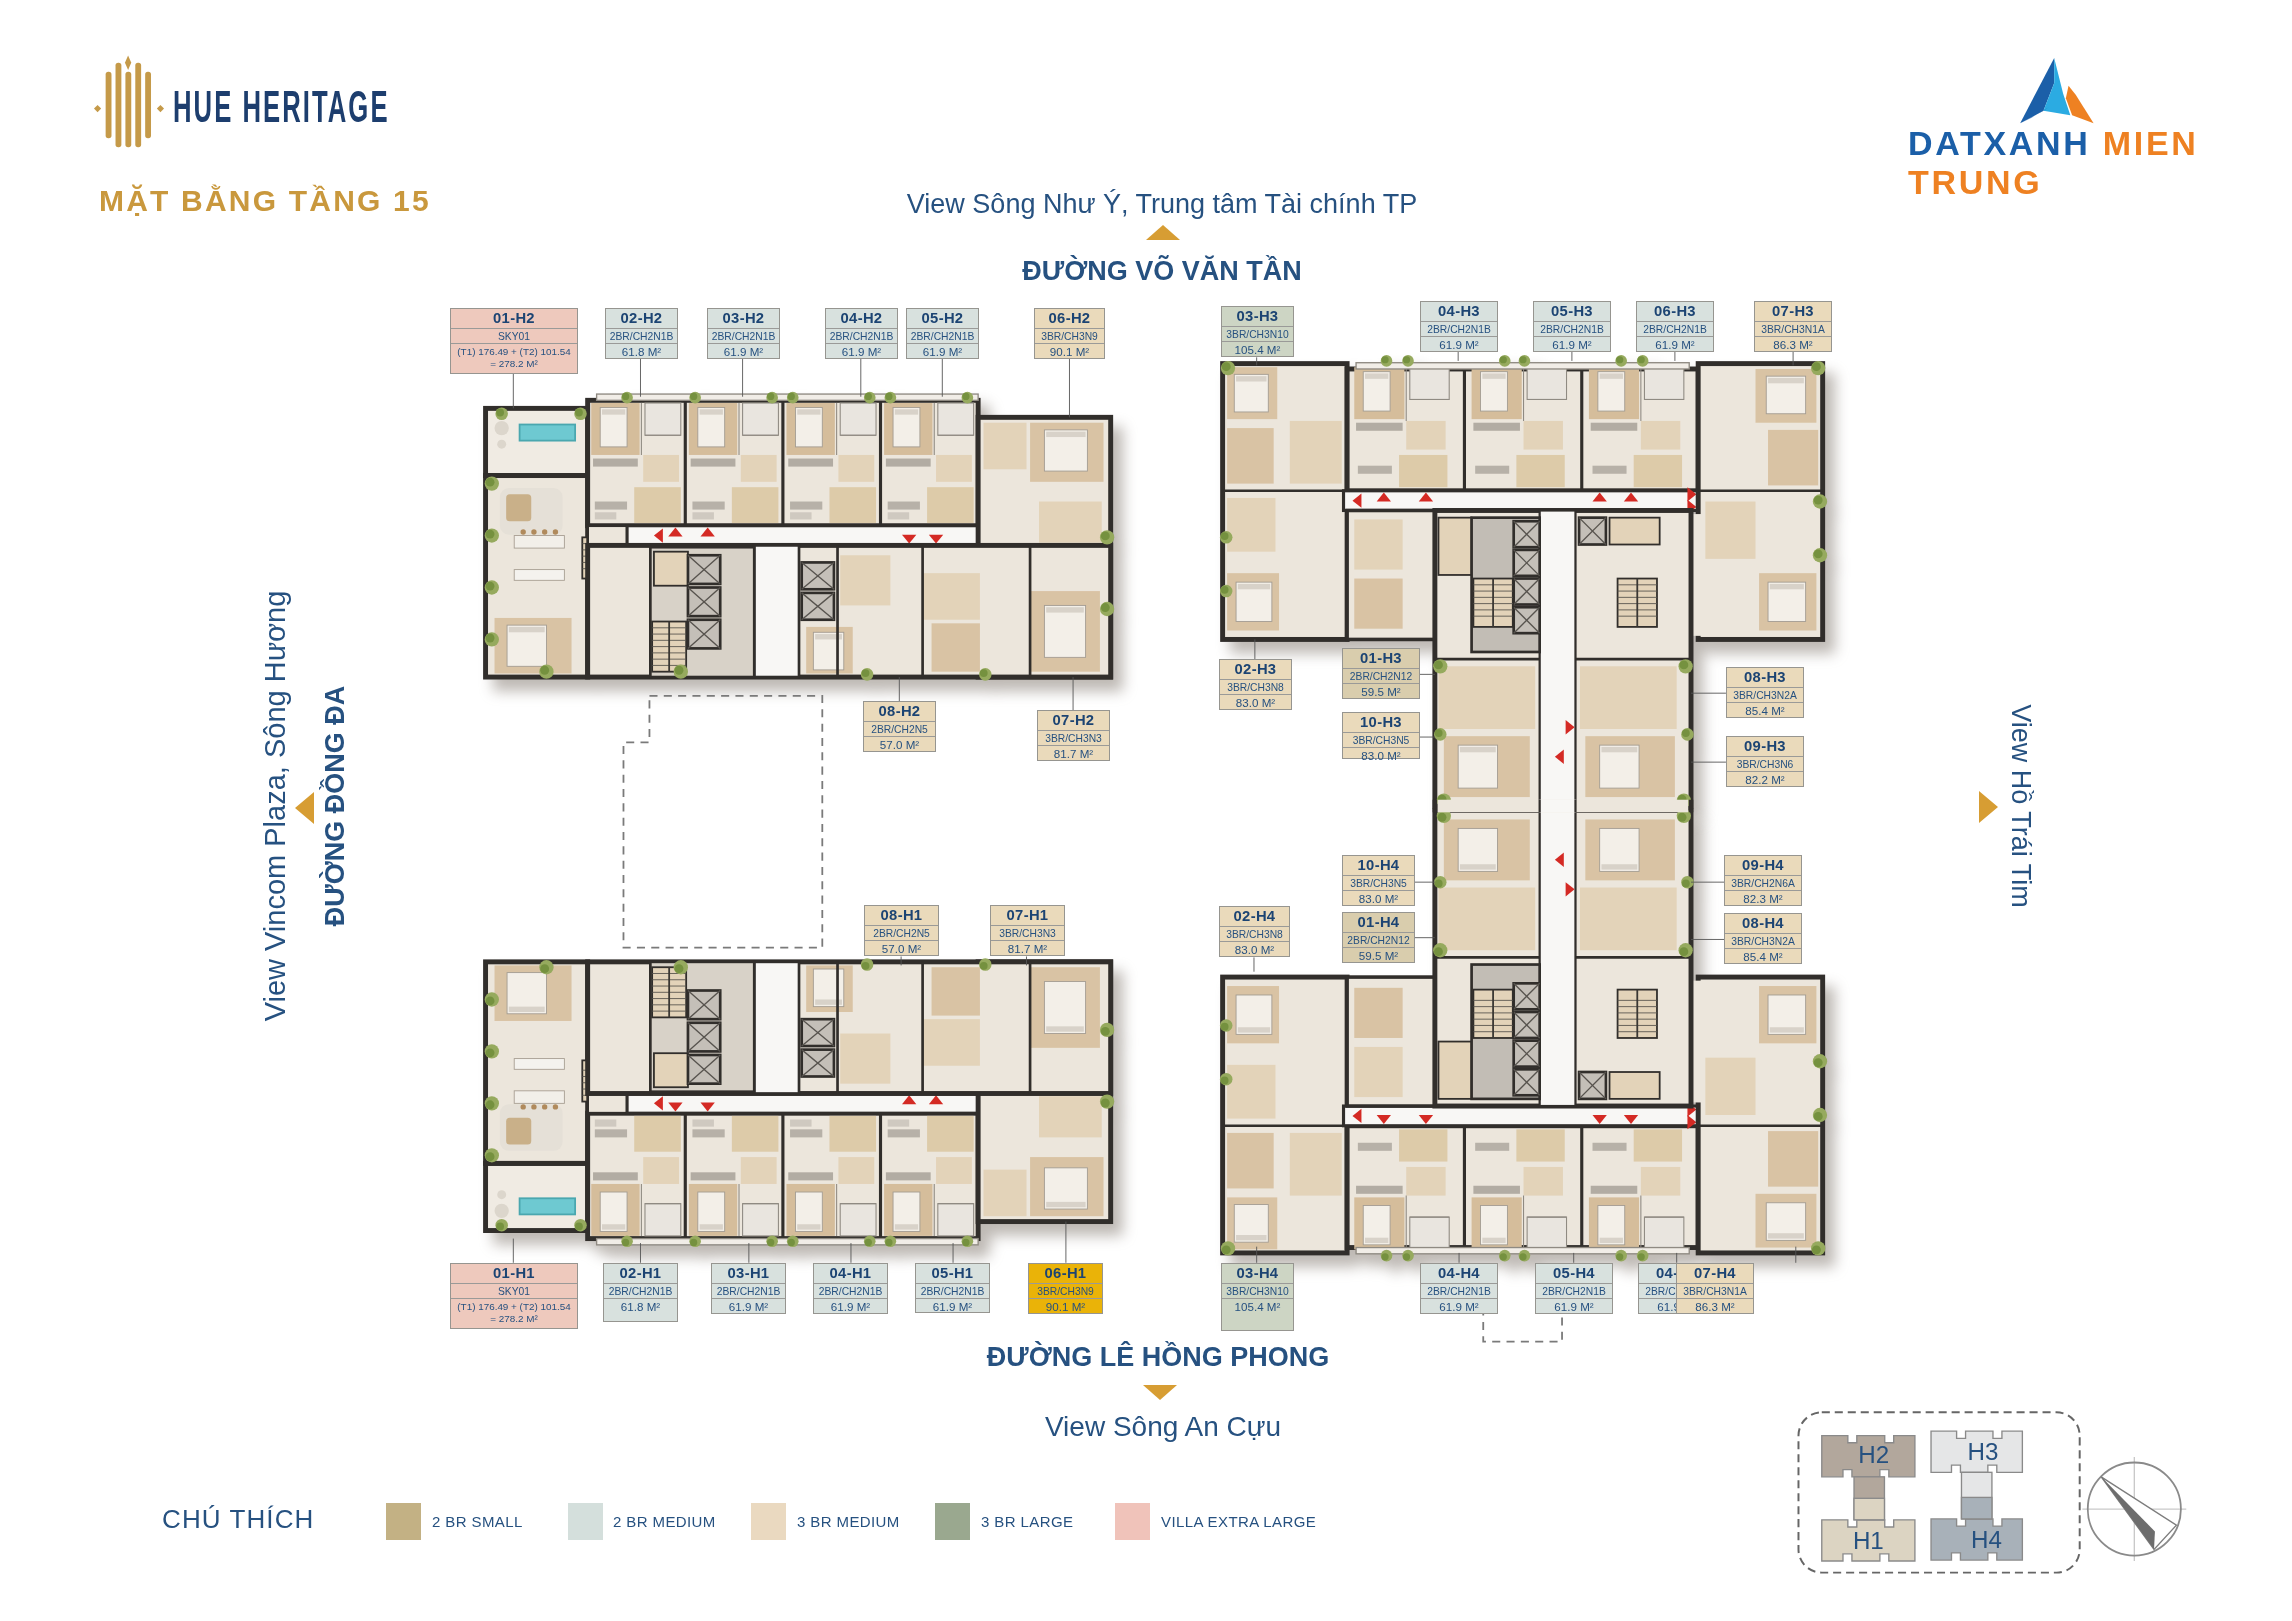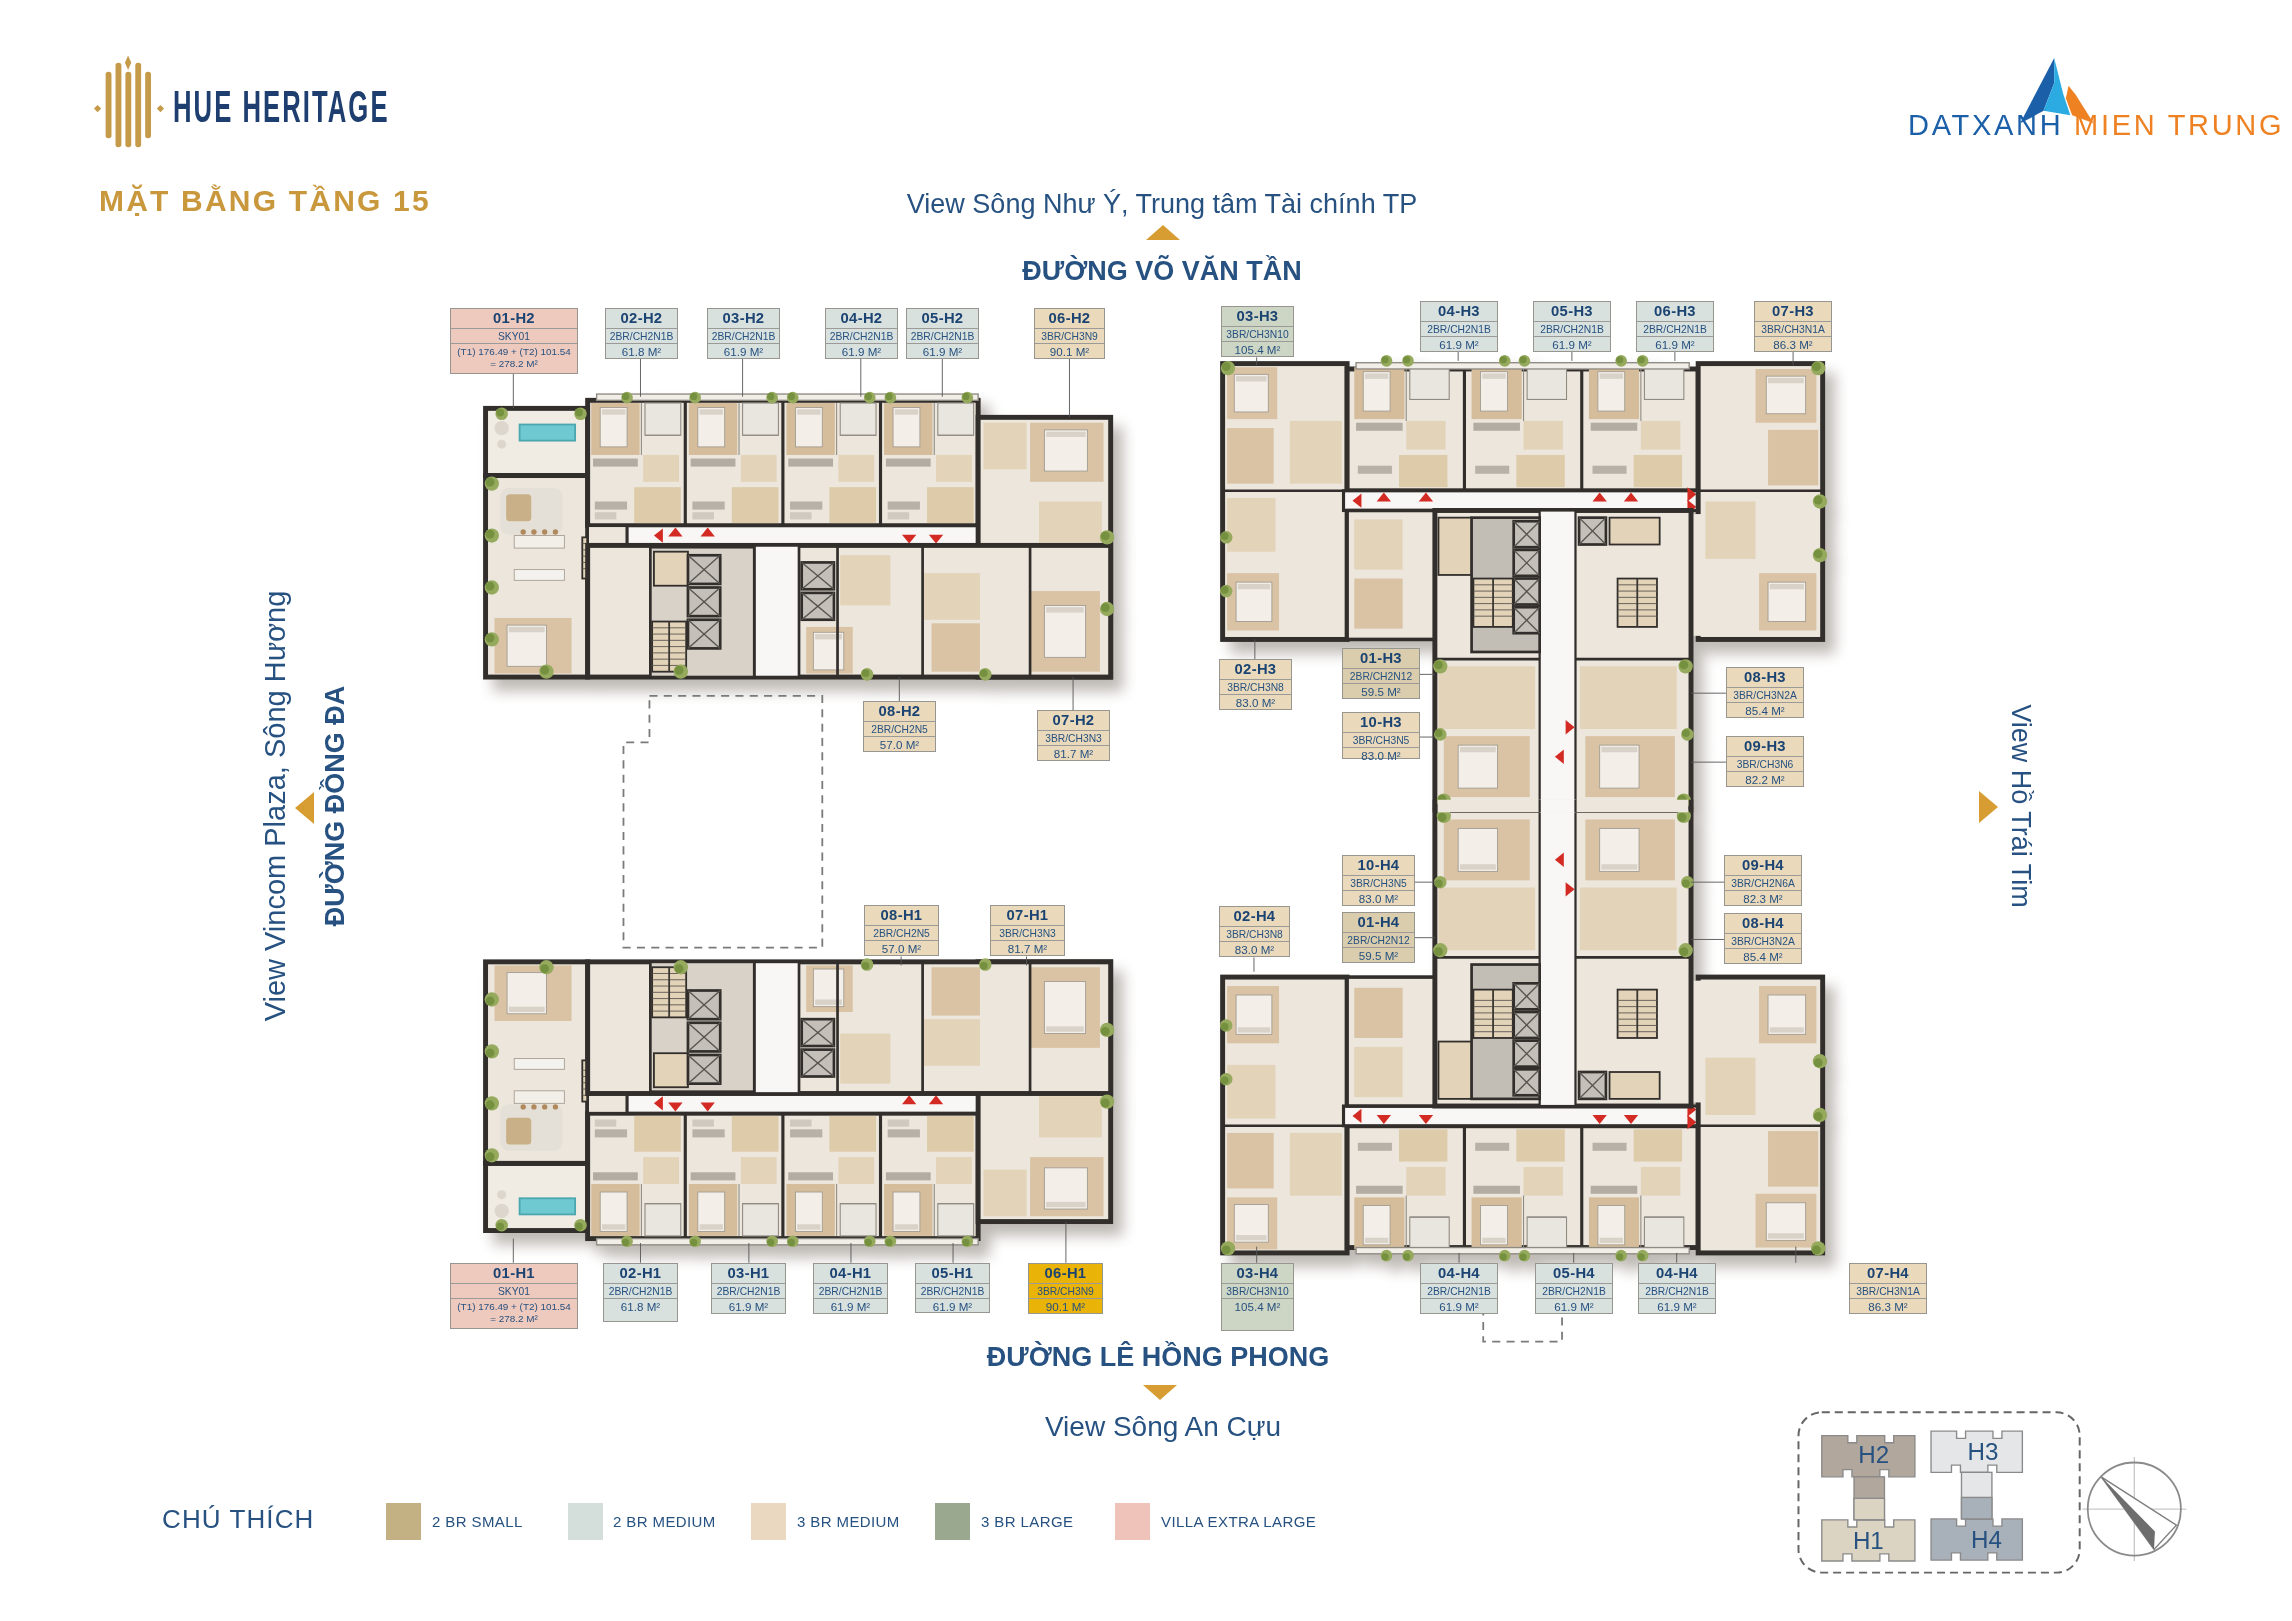--- a/index.html
+++ b/index.html
@@ -27,21 +27,21 @@
 
 <div class="abs" style="left:99px;top:184px;font-size:30px;font-weight:bold;color:#c9983d;letter-spacing:2.2px">MẶT BẰNG TẦNG 15</div>
 
 <div class="abs" style="left:2013px;top:56px;width:86px;height:72px"><svg width="86" height="72" viewBox="0 0 96 80">
       <polygon points="46,2 8,75 34,61 46,30" fill="#1b5fa8"></polygon>
       <polygon points="46,2 46,30 34,61 64,66 56,42" fill="#2babe2"></polygon>
       <polygon points="59,47 66,66 90,75 70,43 62,33" fill="#ee8122"></polygon>
       <polygon points="46,2 56,42 64,66 90,75 60,38" fill="none"></polygon>
       <polygon points="8,75 34,61 40,57 20,69" fill="#1b5fa8"></polygon>
     </svg></div>
-<div class="abs" style="left:1908px;top:109px;font-size:29px;font-weight:normal;letter-spacing:2.7px"><span style="color:#1b5fa8">DATXANH</span> <span style="color:#ee8122">MIEN TRUNG</span></div>
+<div class="abs" style="left:1908px;top:124px;font-size:34px;font-weight:bold;letter-spacing:2.7px"><span style="color:#1b5fa8">DATXANH</span> <span style="color:#ee8122">MIEN TRUNG</span></div>
 
 <div class="nav" style="left:804px;top:189px;width:716px;text-align:center;font-size:27px">View Sông Như Ý, Trung tâm Tài chính TP</div>
 
 <div class="abs" style="left:1146px;top:225px;width:0;height:0;border-left:17px solid transparent;border-right:17px solid transparent;border-bottom:15px solid #d79d33"></div>
 
 <div class="nav" style="left:804px;top:256px;width:716px;text-align:center;font-size:27px;font-weight:bold">ĐƯỜNG VÕ VĂN TẦN</div>
 
 <div class="nav" style="left:800px;top:1342px;width:716px;text-align:center;font-size:27px;font-weight:bold">ĐƯỜNG LÊ HỒNG PHONG</div>
 
 <div class="abs" style="left:1143px;top:1385px;width:0;height:0;border-left:17px solid transparent;border-right:17px solid transparent;border-top:15px solid #d79d33"></div>
@@ -993,21 +993,21 @@
     <div class="ubr">2BR/CH2N1B</div>
     <div class="ubr2">61.9 M²</div>
   </div>
 
 <div class="ub" style="left:1638px;top:1263px;width:78px;height:51px;background:#d8e1de">
     <div class="ubt">04-H4</div>
     <div class="ubr">2BR/CH2N1B</div>
     <div class="ubr2">61.9 M²</div>
   </div>
 
-<div class="ub" style="left:1849px;top:1263px;width:78px;height:51px;background:#eadabb">
+<div class="ub" style="left:1676px;top:1263px;width:78px;height:51px;background:#eadabb">
     <div class="ubt">07-H4</div>
     <div class="ubr">3BR/CH3N1A</div>
     <div class="ubr2">86.3 M²</div>
   </div>
 
 <div class="nav" style="left:162px;top:1504px;font-size:26px;letter-spacing:1.1px;color:#265180">CHÚ THÍCH</div>
 
 <div class="abs" style="left:386px;top:1503px;width:35px;height:37px;background:#c3b184"></div>
 <div class="nav" style="left:432px;top:1513px;font-size:15px;letter-spacing:0.4px;color:#265180">2 BR SMALL</div>
 

